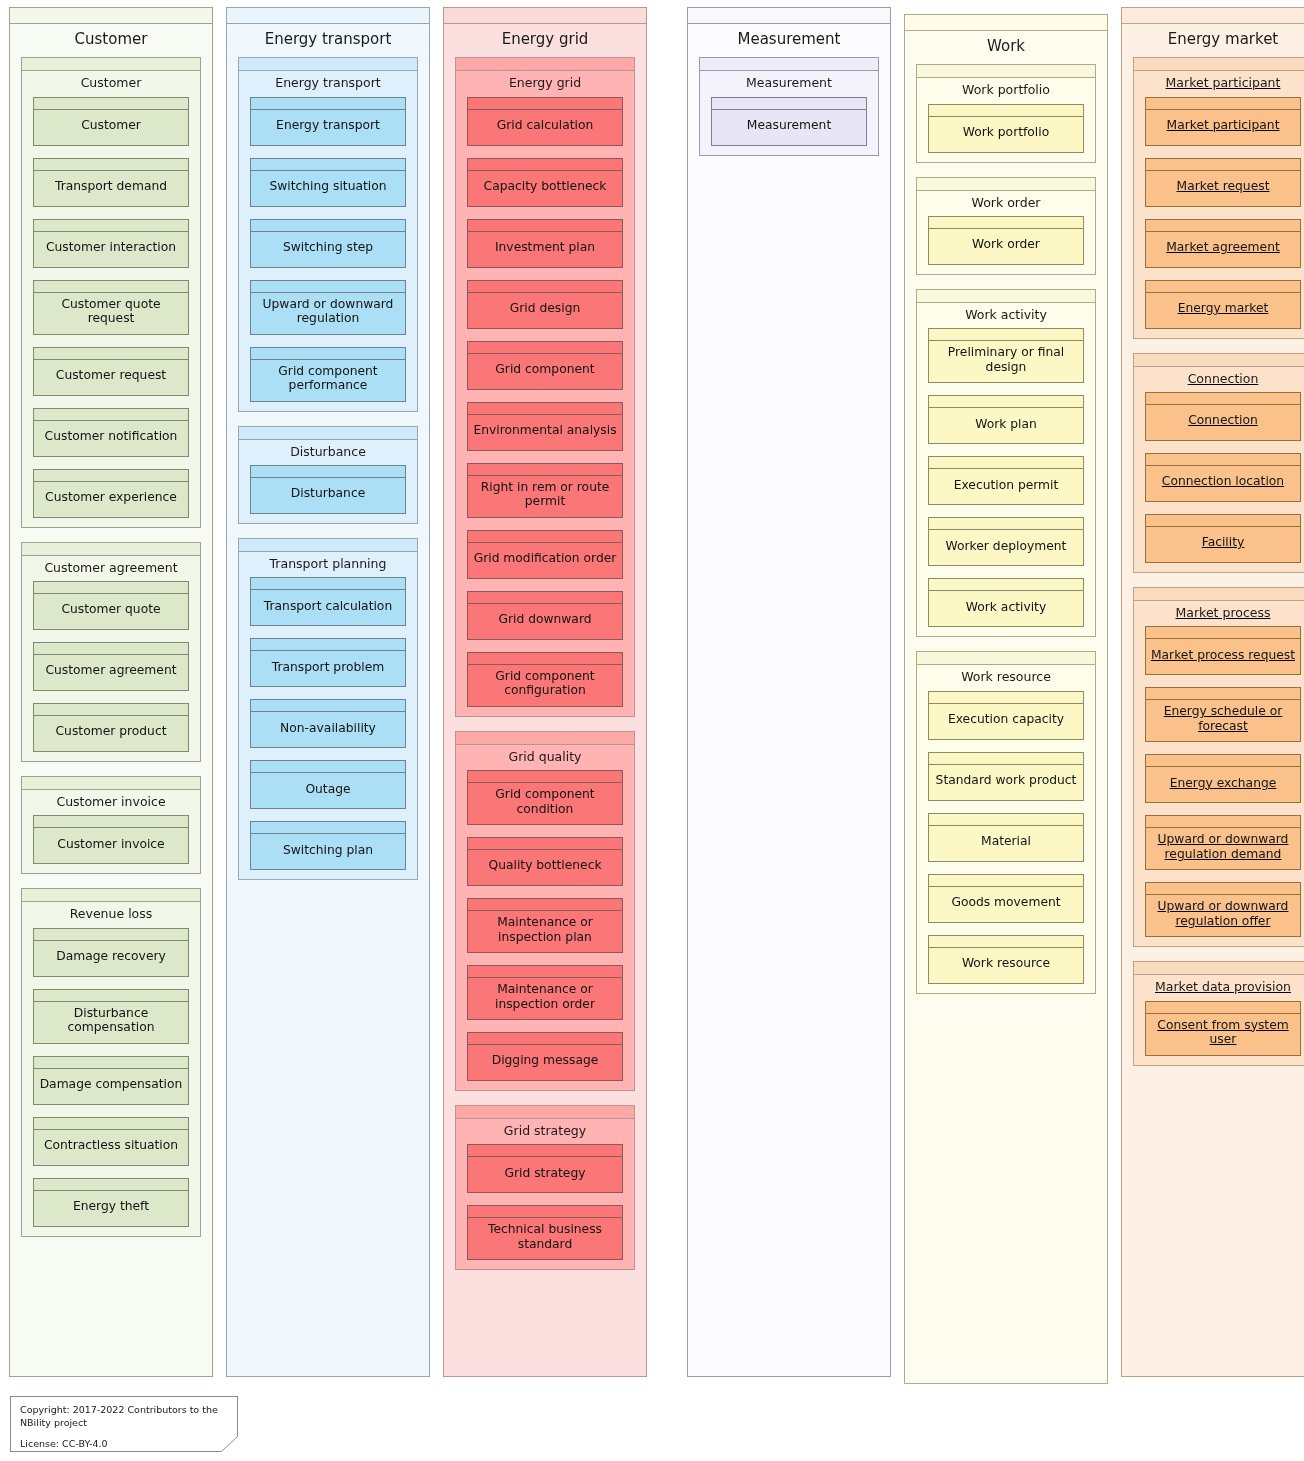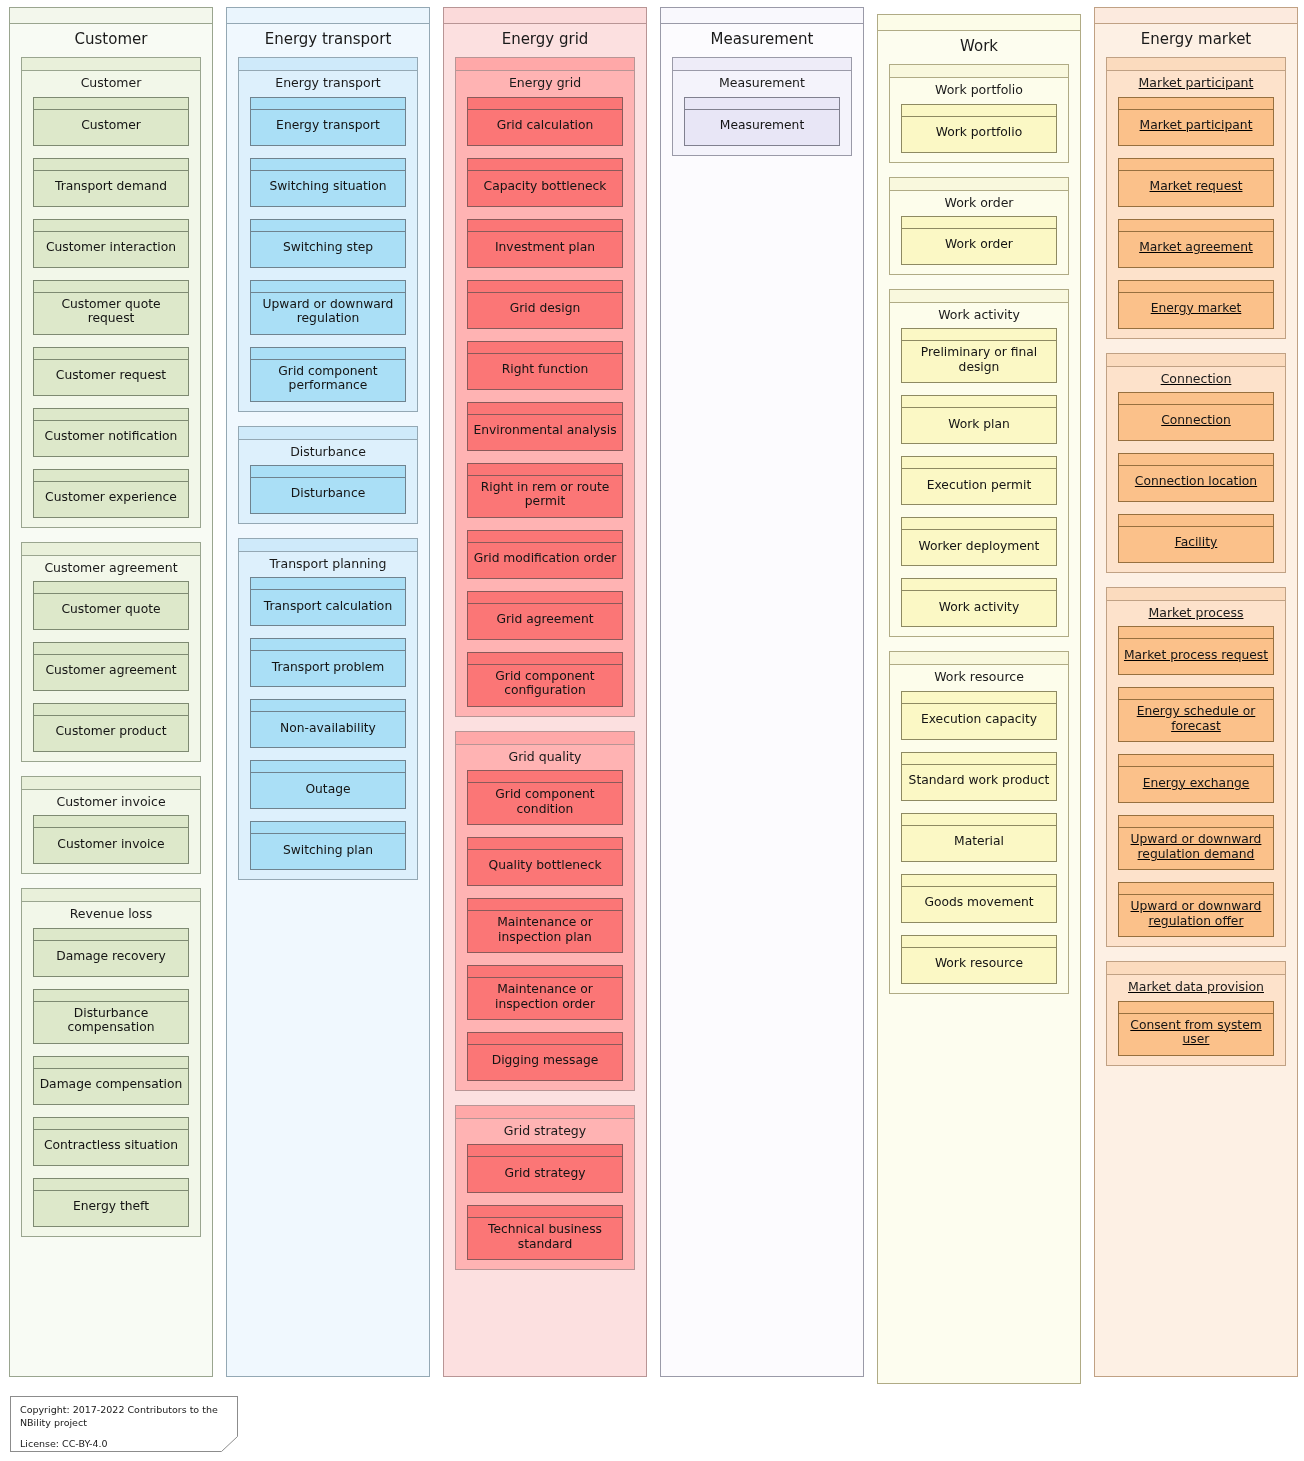--- a/index.html
+++ b/index.html
@@ -120,21 +120,21 @@
 
   
   .c-grid                       {background:#fce0e0;border-color:#b89595;}
   .c-grid .col-strip            {background:#fbdada;border-color:#b89595;}
   .c-grid .group                {background:#ffb3b3;border-color:#b89595;}
   .c-grid .grp-strip            {background:#ffa8a8;border-color:#b89595;}
   .c-grid .leaf                 {background:#fb7676;border-color:#8a5a5a;}
   .c-grid .leaf-strip           {background:#fb7676;border-color:#8a5a5a;}
 
   
-  .c-measure                    {background:#fcfbfe;border-color:#9a9aa8;}
+  .c-measure                    {background:#fcfbfe;border-color:#9a9aa8;margin-left:27px;}
   .c-measure .col-strip         {background:#f9f8fd;border-color:#9a9aa8;}
   .c-measure .group             {background:#f4f3fb;border-color:#9a9aa8;}
   .c-measure .grp-strip         {background:#eeecf8;border-color:#9a9aa8;}
   .c-measure .leaf              {background:#e8e6f6;border-color:#80808f;}
   .c-measure .leaf-strip        {background:#e8e6f6;border-color:#80808f;}
 
   
   .c-work                       {background:#fdfdef;border-color:#b0ab85;margin-top:7px;}
   .c-work .col-strip            {background:#fcfce8;border-color:#b0ab85;}
   .c-work .group                {background:#fdfdeb;border-color:#b0ab85;}
@@ -357,37 +357,37 @@
               <div class="leaf">
                 <div class="leaf-strip"></div>
                 <div class="leaf-label">Investment plan</div>
               </div>
               <div class="leaf">
                 <div class="leaf-strip"></div>
                 <div class="leaf-label">Grid design</div>
               </div>
               <div class="leaf">
                 <div class="leaf-strip"></div>
-                <div class="leaf-label">Right function</div>
+                <div class="leaf-label">Grid component</div>
               </div>
               <div class="leaf">
                 <div class="leaf-strip"></div>
                 <div class="leaf-label">Environmental analysis</div>
               </div>
               <div class="leaf">
                 <div class="leaf-strip"></div>
                 <div class="leaf-label">Right in rem or route permit</div>
               </div>
               <div class="leaf">
                 <div class="leaf-strip"></div>
                 <div class="leaf-label">Grid modification order</div>
               </div>
               <div class="leaf">
                 <div class="leaf-strip"></div>
-                <div class="leaf-label">Grid agreement</div>
+                <div class="leaf-label">Grid downward</div>
               </div>
               <div class="leaf">
                 <div class="leaf-strip"></div>
                 <div class="leaf-label">Grid component configuration</div>
               </div>
             </div>
           </div>
           <div class="group">
             <div class="grp-strip"></div>
             <div class="grp-title">Grid quality</div>

